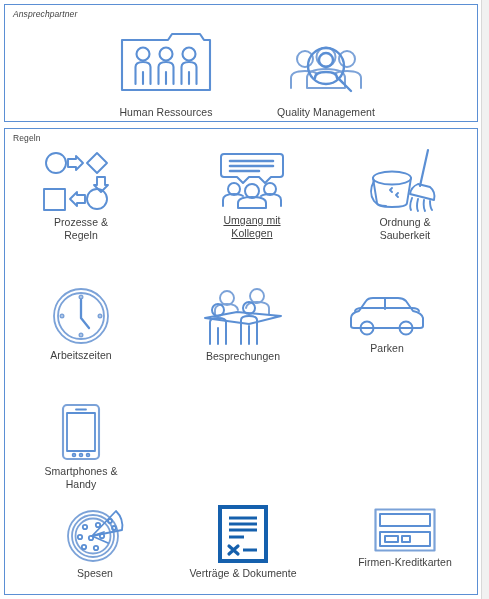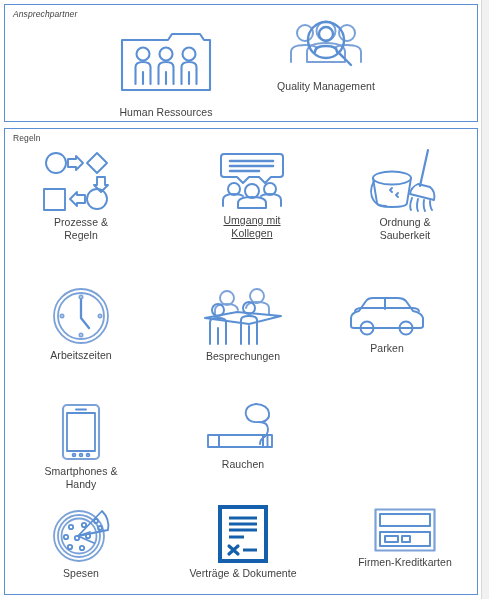--- a/index.html
+++ b/index.html
@@ -81,36 +81,36 @@
     font-size: 10.5px;
     color: #3f3f3f;
     line-height: 13px;
     margin-top: 4px;
     white-space: pre-line;
     letter-spacing: 0.05px;
   }
 
   
   #tile-hr        { left: 86px;  top: 28px;  width: 160px; gap: 8px; }
-  #tile-qm        { left: 246px; top: 14px;  width: 160px; }
+  #tile-qm        { left: 246px; top: 40px;  width: 160px; }
 
   
   #tile-prozesse      { left: 6px;   top: 150px; width: 150px; }
   #tile-umgang        { left: 177px; top: 152px; width: 150px; text-decoration: underline; }
   #tile-ordnung       { left: 330px; top: 148px; width: 150px; }
 
   #tile-arbeitszeiten { left: 6px;   top: 287px; width: 150px; }
   #tile-besprechungen { left: 168px; top: 288px; width: 150px; }
   #tile-parken        { left: 312px; top: 296px; width: 150px; }
 
   #tile-smartphones   { left: 6px;   top: 403px; width: 150px; }
   #tile-rauchen       { left: 168px; top: 402px; width: 150px; }
   #tile-schluessel    { left: 330px; top: 404px; width: 150px; }
 
-  #tile-spesen        { left: 6px;   top: 505px; width: 150px; }
+  #tile-spesen        { left: 20px;   top: 505px; width: 150px; }
   #tile-vertraege     { left: 168px; top: 505px; width: 150px; }
   #tile-kreditkarten  { left: 330px; top: 508px; width: 150px; }
 
   svg { display: block; }
 </style>
 </head>
 <body>
 
 <div class="page">
 
@@ -290,37 +290,20 @@
           <circle cx="13" cy="52" r="1.4"></circle>
           <circle cx="20" cy="52" r="1.4"></circle>
           <circle cx="27" cy="52" r="1.4"></circle>
         </g>
       </svg>
     </span>
     <span class="tile-label">Smartphones &amp;
 Handy</span>
   </div>
 
-  <div class="tile" id="tile-rauchen">
-    <span class="tile-icon">
-      <svg width="74" height="52" viewBox="0 0 74 52">
-        <g fill="none" stroke="#5b8fd4" stroke-width="1.9" stroke-linejoin="round" stroke-linecap="round">
-
-          <path d="M50 2 Q38 4 40 13 Q42 21 53 20 Q62 20 62 27 Q62 33 57 36 Q54 38 54 42"></path>
-          <path d="M50 2 Q62 3 63 11 Q64 18 56 20"></path>
-
-          <rect x="2" y="33" width="11" height="12"></rect>
-          <rect x="13" y="33" width="44" height="12"></rect>
-          <rect x="57" y="33" width="9" height="12"></rect>
-          <path d="M61.5 33 L61.5 45"></path>
-        </g>
-      </svg>
-    </span>
-    <span class="tile-label">Rauchen</span>
-  </div>
 
 
   <div class="tile" id="tile-spesen">
     <span class="tile-icon">
       <svg width="62" height="58" viewBox="0 0 62 58">
         <g fill="none" stroke="#7ba2d8" stroke-width="1.8" stroke-linejoin="round" stroke-linecap="round">
           <circle cx="29" cy="31" r="25"></circle>
           <circle cx="29" cy="31" r="21"></circle>
           <circle cx="29" cy="31" r="17.5"></circle>
         </g>

